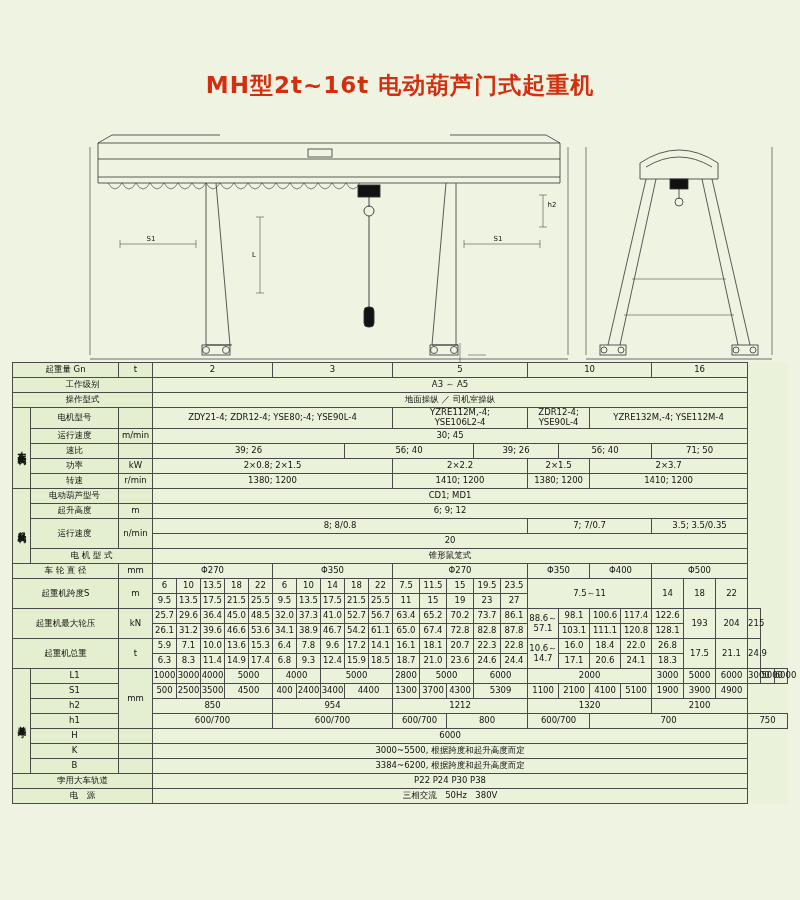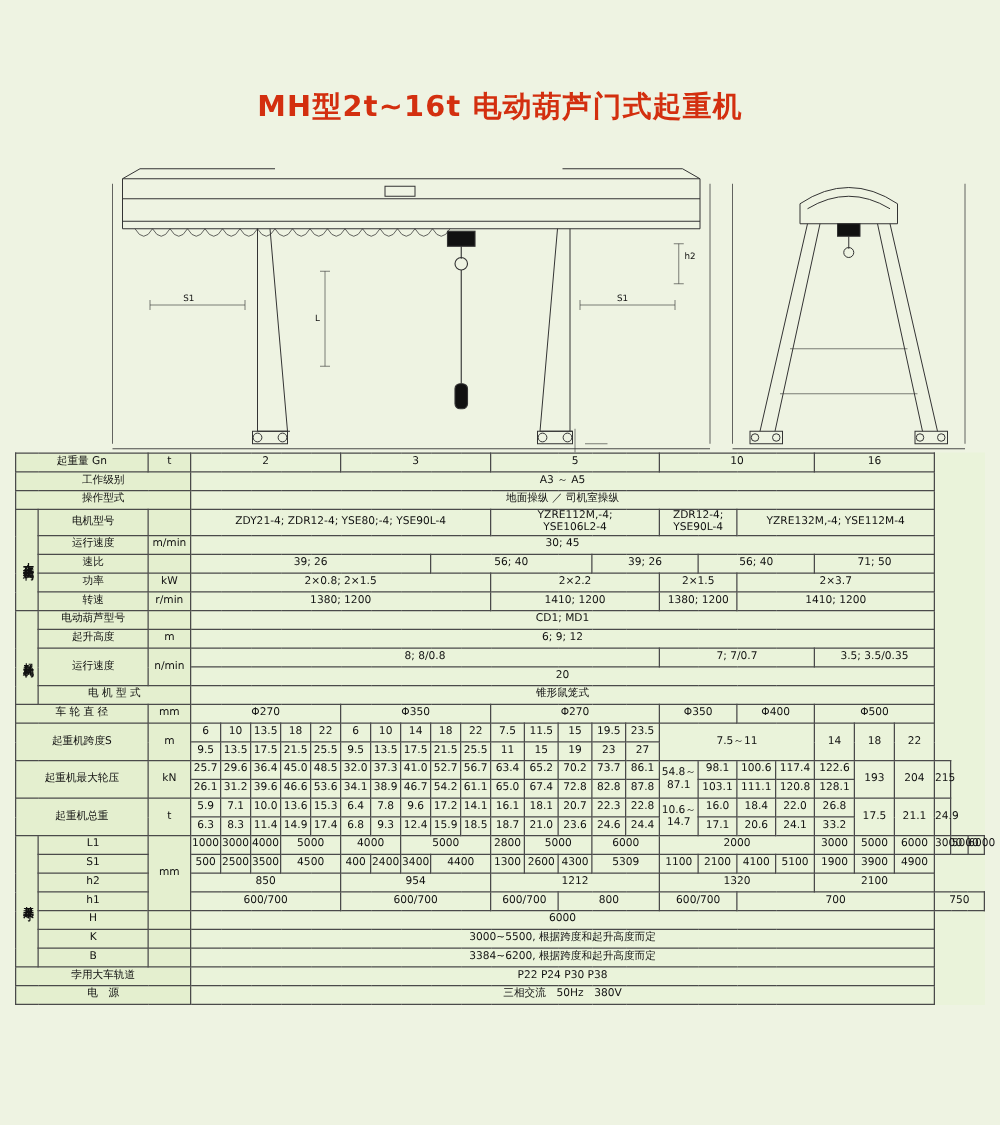--- a/index.html
+++ b/index.html
@@ -421,21 +421,21 @@
       <td class="tiny">32.0</td>
       <td class="tiny">37.3</td>
       <td class="tiny">41.0</td>
       <td class="tiny">52.7</td>
       <td class="tiny">56.7</td>
       <td class="tiny">63.4</td>
       <td class="tiny">65.2</td>
       <td class="tiny">70.2</td>
       <td class="tiny">73.7</td>
       <td class="tiny">86.1</td>
-      <td rowspan="2" class="tiny">54.8～87.1</td>
+      <td rowspan="2" class="tiny">88.6～57.1</td>
       <td class="tiny">98.1</td>
       <td class="tiny">100.6</td>
       <td class="tiny">117.4</td>
       <td class="tiny">122.6</td>
       <td rowspan="2">193</td>
       <td rowspan="2">204</td>
       <td rowspan="2">215</td>
     </tr>
     <tr>
       <td class="tiny">26.1</td>
@@ -498,21 +498,21 @@
       <td class="tiny">15.9</td>
       <td class="tiny">18.5</td>
       <td class="tiny">18.7</td>
       <td class="tiny">21.0</td>
       <td class="tiny">23.6</td>
       <td class="tiny">24.6</td>
       <td class="tiny">24.4</td>
       <td class="tiny">17.1</td>
       <td class="tiny">20.6</td>
       <td class="tiny">24.1</td>
-      <td class="tiny">33.2</td>
+      <td class="tiny">18.3</td>
     </tr>
 
     <tr>
       <td class="vert" rowspan="7"><span>基本尺寸</span></td>
       <td class="lbl">L1</td>
       <td class="lbl" rowspan="4">mm</td>
       <td colspan="1">1000</td>
       <td colspan="1">3000</td>
       <td colspan="1">4000</td>
       <td colspan="2">5000</td>
@@ -534,21 +534,21 @@
       <td class="lbl">S1</td>
       <td>500</td>
       <td>2500</td>
       <td>3500</td>
       <td colspan="2">4500</td>
       <td>400</td>
       <td>2400</td>
       <td>3400</td>
       <td colspan="2">4400</td>
       <td>1300</td>
-      <td>2600</td>
+      <td>3700</td>
       <td>4300</td>
       <td colspan="2">5309</td>
       <td>1100</td>
       <td>2100</td>
       <td>4100</td>
       <td>5100</td>
       <td>1900</td>
       <td>3900</td>
       <td>4900</td>
     </tr>

